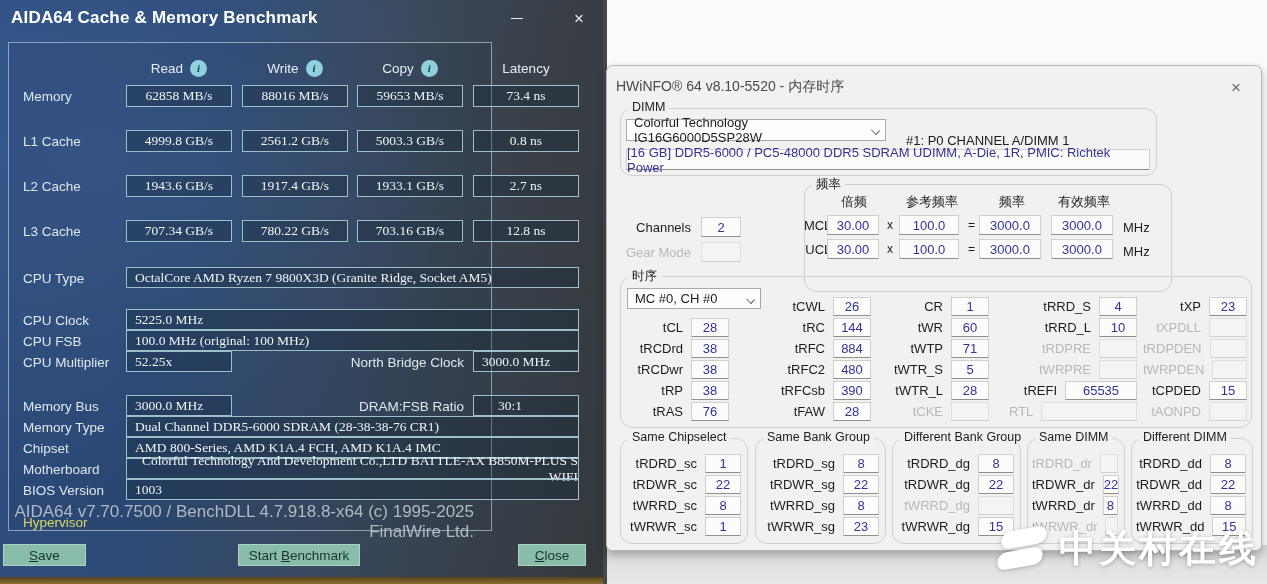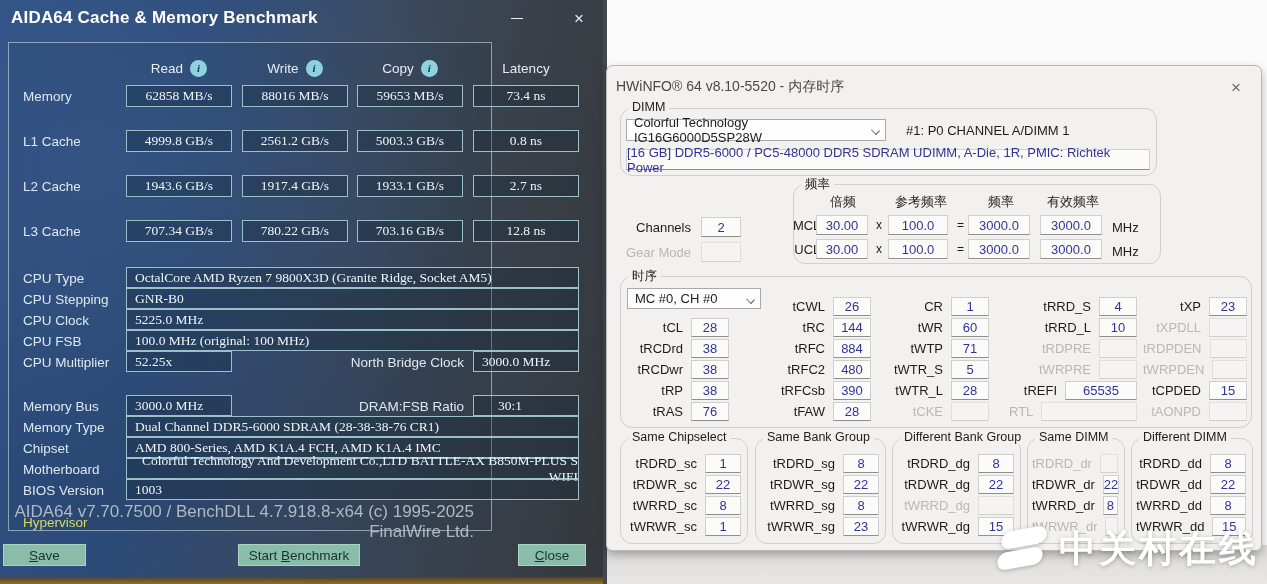--- a/index.html
+++ b/index.html
@@ -166,24 +166,20 @@
         <div class="vbox c0">707.34 GB/s</div>
         <div class="vbox c1">780.22 GB/s</div>
         <div class="vbox c2">703.16 GB/s</div>
         <div class="vbox c3">12.8 ns</div>
       </div>
 
       <div class="prow" style="top:224px">
         <span class="plabel">CPU Type</span>
         <div class="vbox wide-box" style="justify-content:flex-start;padding-left:8px">OctalCore AMD Ryzen 7 9800X3D  (Granite Ridge, Socket AM5)</div>
       </div>
-      <div class="prow" style="top:245px">
-        <span class="plabel">CPU Stepping</span>
-        <div class="vbox wide-box" style="justify-content:flex-start;padding-left:8px">GNR-B0</div>
-      </div>
       <div class="prow" style="top:266px">
         <span class="plabel">CPU Clock</span>
         <div class="vbox wide-box" style="justify-content:flex-start;padding-left:8px">5225.0 MHz</div>
       </div>
       <div class="prow" style="top:287px">
         <span class="plabel">CPU FSB</span>
         <div class="vbox wide-box" style="justify-content:flex-start;padding-left:8px">100.0 MHz  (original: 100 MHz)</div>
       </div>
       <div class="prow" style="top:308px">
         <span class="plabel">CPU Multiplier</span>
@@ -240,34 +236,34 @@
   <div id="hwinfo">
     <div id="hw-title">HWiNFO® 64 v8.10-5520 - 内存时序</div>
     <div id="hw-close">×</div>
 
     <div class="fs" style="left:13px;top:42px;width:537px;height:68px">
       <span class="fs-legend">DIMM</span>
       <div class="combo" style="left:5px;top:10px;width:260px">
         <span>Colorful Technology IG16G6000D5SP28W</span>
         <span class="chev"></span>
       </div>
-      <span class="hlabel" style="position:absolute;left:285px;top:14px">#1: P0 CHANNEL A/DIMM 1</span>
+      <span class="hlabel" style="position:absolute;left:285px;top:24px">#1: P0 CHANNEL A/DIMM 1</span>
       <div class="hv" style="position:absolute;left:5px;top:40px;width:524px;height:21px">[16 GB] DDR5-6000 / PC5-48000 DDR5 SDRAM UDIMM, A-Die, 1R, PMIC: Richtek Power</div>
     </div>
 
     <div class="chanrow" style="left:16px;top:150px">
       <span class="hlabel">Channels</span>
       <div class="hv">2</div>
     </div>
     <div class="chanrow dis" style="left:16px;top:175px">
       <span class="hlabel">Gear Mode</span>
       <div class="hv"></div>
     </div>
 
-    <div class="fs" style="left:186px;top:118px;width:368px;height:80px">
+    <div class="fs" style="left:197px;top:118px;width:368px;height:108px">
       <span class="fs-legend">频率</span>
       <span class="fqh" style="left:22px;width:54px">倍频</span>
       <span class="fqh" style="left:94px;width:66px">参考频率</span>
       <span class="fqh" style="left:178px;width:58px">频率</span>
       <span class="fqh" style="left:246px;width:66px">有效频率</span>
 
       <div class="fqrow" style="top:30px">
         <span class="hlabel" style="left:0;width:18px;margin-left:0;right:auto;position:absolute;left:-1px;width:36px;justify-content:flex-end">MCLK</span>
         <div class="hv" style="left:22px;width:52px">30.00</div>
         <span class="fqsign" style="left:82px">x</span>

